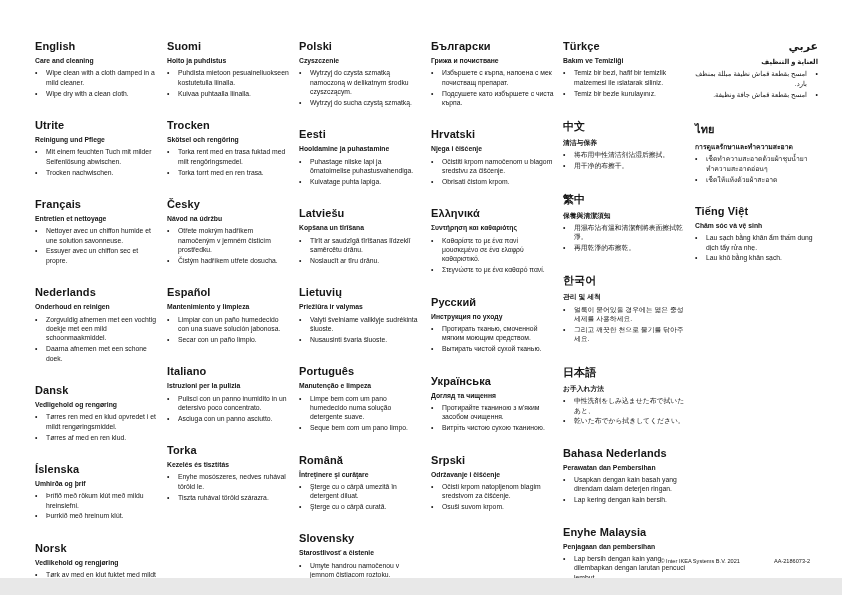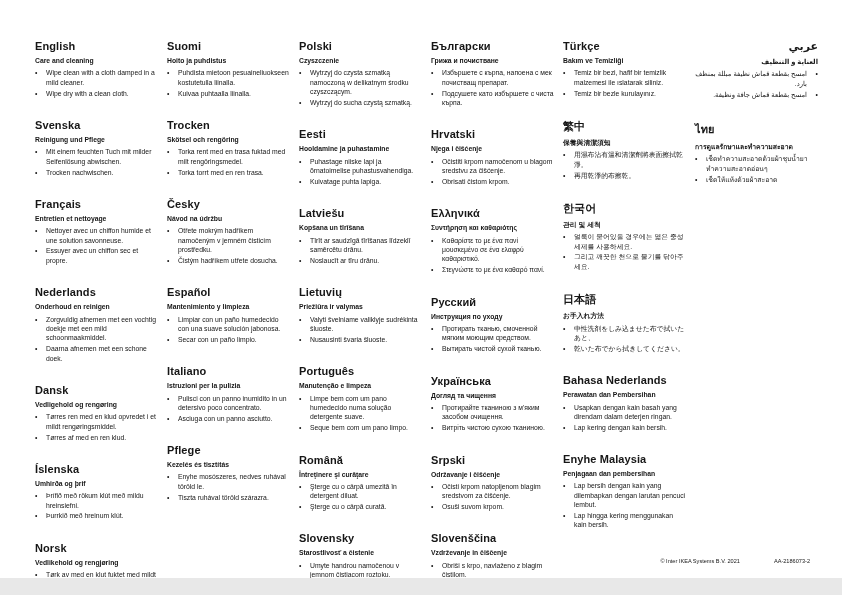--- a/index.html
+++ b/index.html
@@ -92,21 +92,21 @@
               <span class="btext">Wipe clean with a cloth damped in a mild cleaner.</span>
             </li>
             <li>
               <span class="dot">•</span>
               <span class="btext">Wipe dry with a clean cloth.</span>
             </li>
           </ul>
   </div>
 
   <div class="lang-section">
-    <h2 class="lang-title">Svenska</h2>
+    <h2 class="lang-title">Utrite</h2>
     <p class="lang-subtitle">Reinigung und Pflege</p>
     <ul class="bullets">
             <li>
               <span class="dot">•</span>
               <span class="btext">Mit einem feuchten Tuch mit milder Seifenlösung abwischen.</span>
             </li>
             <li>
               <span class="dot">•</span>
               <span class="btext">Trocken nachwischen.</span>
             </li>
@@ -258,21 +258,21 @@
               <span class="btext">Pulisci con un panno inumidito in un detersivo poco concentrato.</span>
             </li>
             <li>
               <span class="dot">•</span>
               <span class="btext">Asciuga con un panno asciutto.</span>
             </li>
           </ul>
   </div>
 
   <div class="lang-section">
-    <h2 class="lang-title">Pflege</h2>
+    <h2 class="lang-title">Torka</h2>
     <p class="lang-subtitle">Kezelés és tisztítás</p>
     <ul class="bullets">
             <li>
               <span class="dot">•</span>
               <span class="btext">Enyhe mosószeres, nedves ruhával töröld le.</span>
             </li>
             <li>
               <span class="dot">•</span>
               <span class="btext">Tiszta ruhával töröld szárazra.</span>
             </li>
@@ -469,51 +469,51 @@
               <span class="dot">•</span>
               <span class="btext">Očisti krpom natopljenom blagim sredstvom za čišćenje.</span>
             </li>
             <li>
               <span class="dot">•</span>
               <span class="btext">Osuši suvom krpom.</span>
             </li>
           </ul>
   </div>
 
-  <div class="lang-section">
-    <h2 class="lang-title">Slovenščina</h2>
-    <p class="lang-subtitle">Vzdrževanje in čiščenje</p>
-    <ul class="bullets">
-            <li>
-              <span class="dot">•</span>
-              <span class="btext">Obriši s krpo, navlaženo z blagim čistilom.</span>
-            </li>
-            <li>
-              <span class="dot">•</span>
-              <span class="btext">Do suhega obriši s čisto krpo.</span>
-            </li>
-          </ul>
-  </div>
 </div>
       <div class="col">
   <div class="lang-section">
     <h2 class="lang-title">Türkçe</h2>
     <p class="lang-subtitle">Bakım ve Temizliği</p>
     <ul class="bullets">
             <li>
               <span class="dot">•</span>
               <span class="btext">Temiz bir bezi, hafif bir temizlik malzemesi ile ıslatarak siliniz.</span>
             </li>
             <li>
               <span class="dot">•</span>
               <span class="btext">Temiz bir bezle kurulayınız.</span>
             </li>
           </ul>
   </div>
 
+  <div class="lang-section">
+    <h2 class="lang-title">中文</h2>
+    <p class="lang-subtitle">清洁与保养</p>
+    <ul class="bullets">
+            <li>
+              <span class="dot">•</span>
+              <span class="btext">将布用中性清洁剂沾湿后擦拭。</span>
+            </li>
+            <li>
+              <span class="dot">•</span>
+              <span class="btext">用干净的布擦干。</span>
+            </li>
+          </ul>
+  </div>
 
   <div class="lang-section">
     <h2 class="lang-title">繁中</h2>
     <p class="lang-subtitle">保養與清潔須知</p>
     <ul class="bullets">
             <li>
               <span class="dot">•</span>
               <span class="btext">用濕布沾有溫和清潔劑將表面擦拭乾淨。</span>
             </li>
             <li>
@@ -607,19 +607,33 @@
               <span class="dot">•</span>
               <span class="btext">เช็ดทำความสะอาดด้วยผ้าชุบน้ำยาทำความสะอาดอ่อนๆ</span>
             </li>
             <li>
               <span class="dot">•</span>
               <span class="btext">เช็ดให้แห้งด้วยผ้าสะอาด</span>
             </li>
           </ul>
   </div>
 
+  <div class="lang-section">
+    <h2 class="lang-title">Tiếng Việt</h2>
+    <p class="lang-subtitle">Chăm sóc và vệ sinh</p>
+    <ul class="bullets">
+            <li>
+              <span class="dot">•</span>
+              <span class="btext">Lau sạch bằng khăn ẩm thấm dung dịch tẩy rửa nhẹ.</span>
+            </li>
+            <li>
+              <span class="dot">•</span>
+              <span class="btext">Lau khô bằng khăn sạch.</span>
+            </li>
+          </ul>
+  </div>
 </div>
     </div>
   <div class="footer">
     <span>© Inter IKEA Systems B.V. 2021</span>
     <span>AA-2186073-2</span>
   </div>
 </div>
 
 </body></html>

